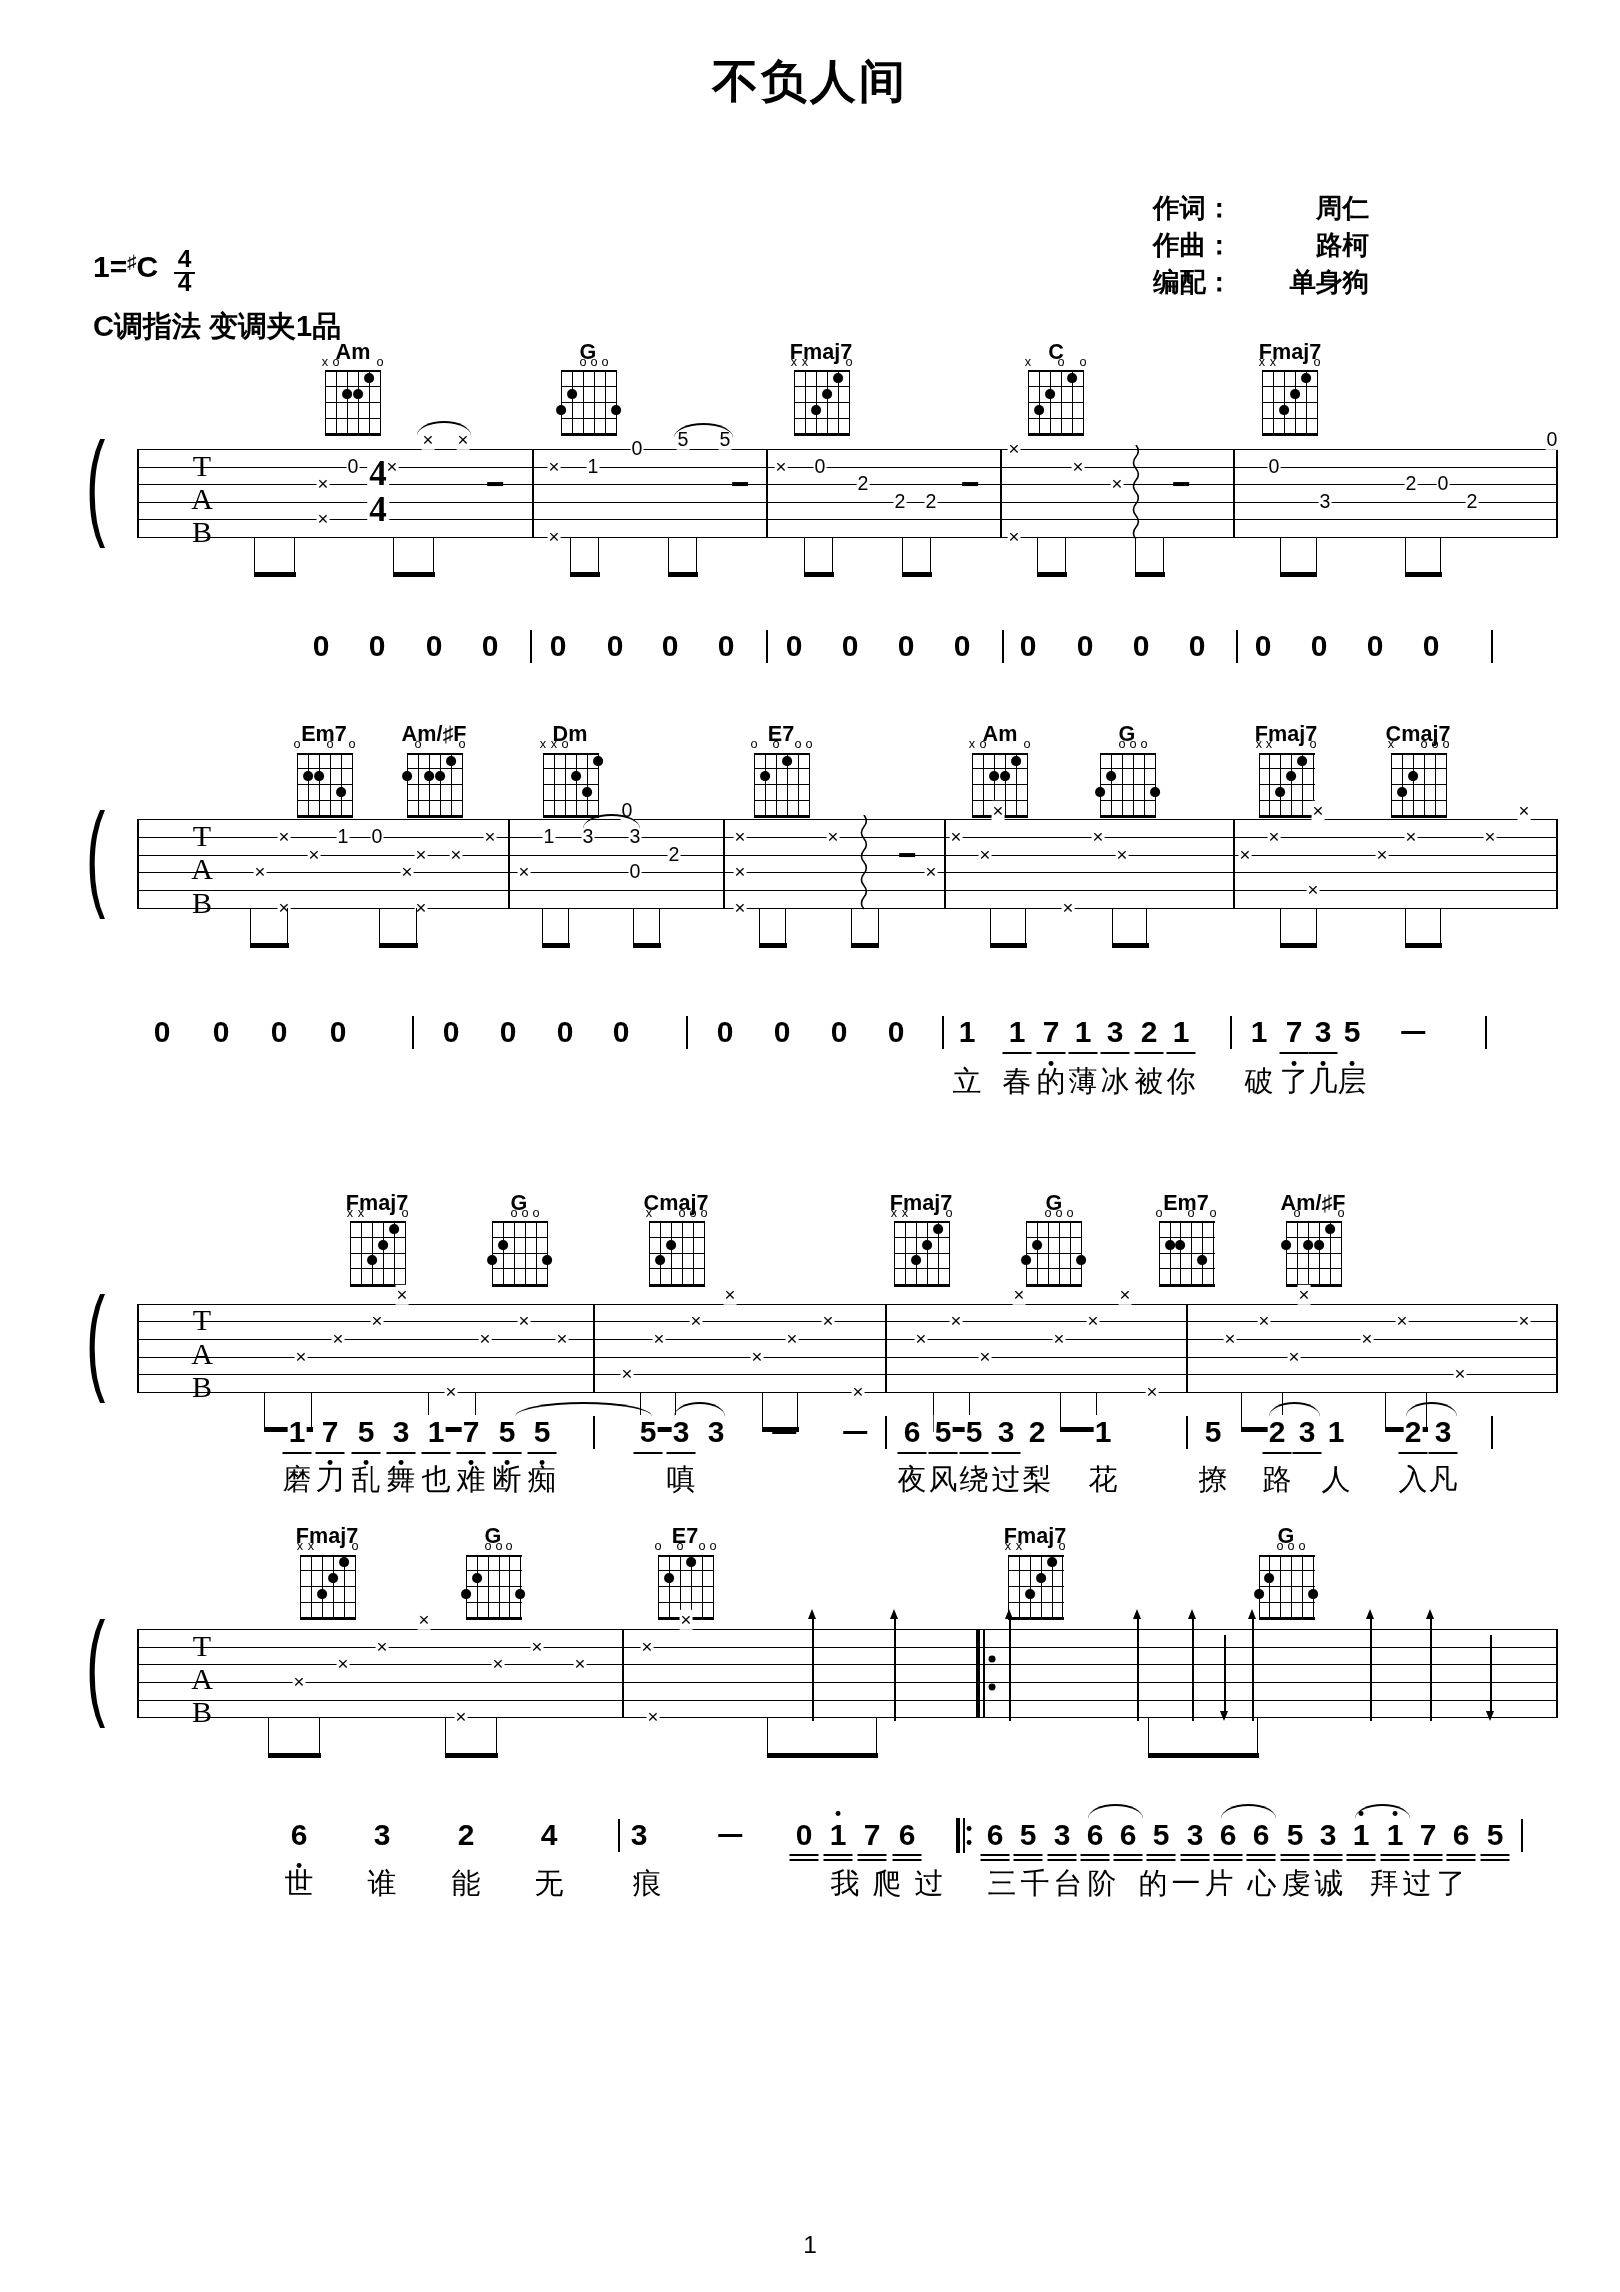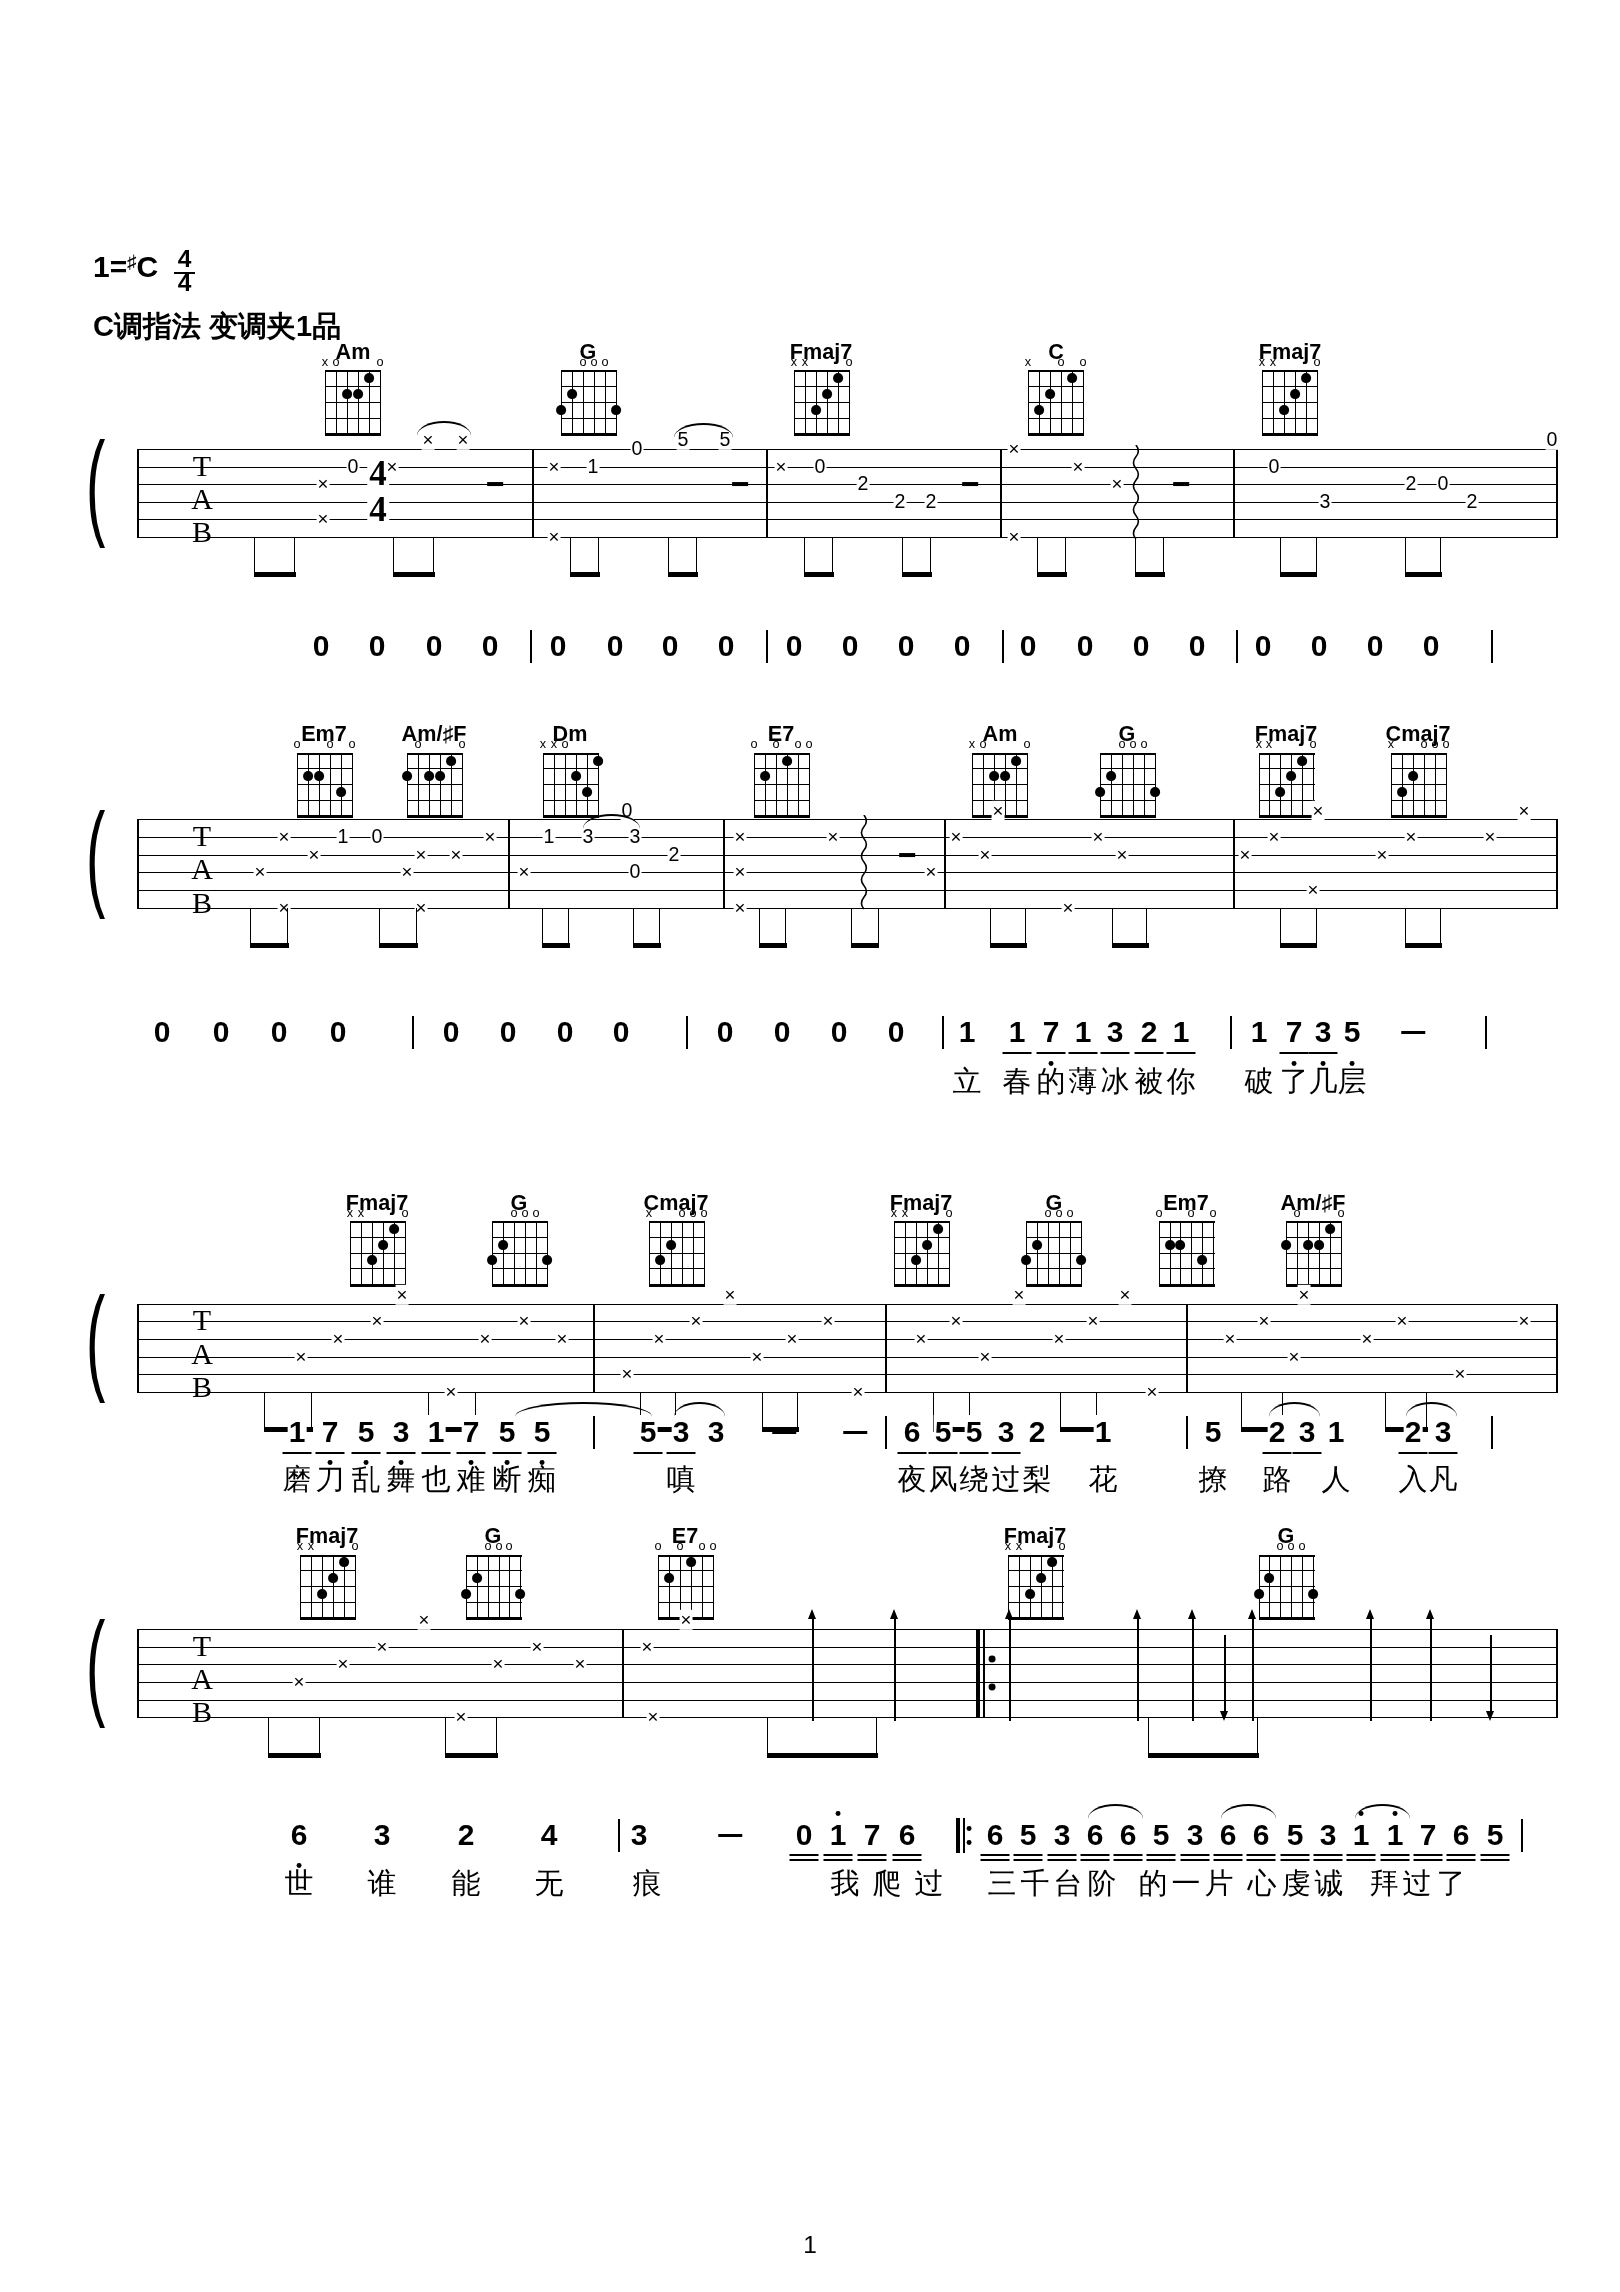--- a/index.html
+++ b/index.html
@@ -44,21 +44,36 @@
   .und{height:2px;background:#000;transform:translateX(-50%);}
   .odot{width:4.9px;height:4.9px;border-radius:50%;background:#000;transform:translateX(-50%);}
   .lyr{transform:translateX(-50%);font-size:29px;white-space:nowrap;}
   .rthick{width:3.9px;height:35px;background:#000;}
   .rthin{width:1.6px;height:35px;background:#000;}
 </style>
 </head>
 <body>
 
 <div class="page" id="page">
+  <div class="a title">不负人间</div>
 
+  <div class="a credits">
+    <div class="credit-row">
+      <span>作词：</span>
+      <span>周仁</span>
+    </div>
+    <div class="credit-row">
+      <span>作曲：</span>
+      <span>路柯</span>
+    </div>
+    <div class="credit-row">
+      <span>编配：</span>
+      <span>单身狗</span>
+    </div>
+  </div>
 
   <div class="a keysig">
     <span>1=</span><span class="sup">♯</span><span>C</span><span class="frac"><span class="ft">4</span><br><span>4</span></span>
   </div>
   <div class="a fingering">C调指法 变调夹1品</div>
 
   <div class="a pageno">1</div>
 <div class="a chord-name" style="left: 353px; top: 339px;">Am</div>
     <div class="a cmark" style="left: 325px; top: 356px;">x</div>
     <div class="a cmark" style="left: 336px; top: 356px;">o</div>

